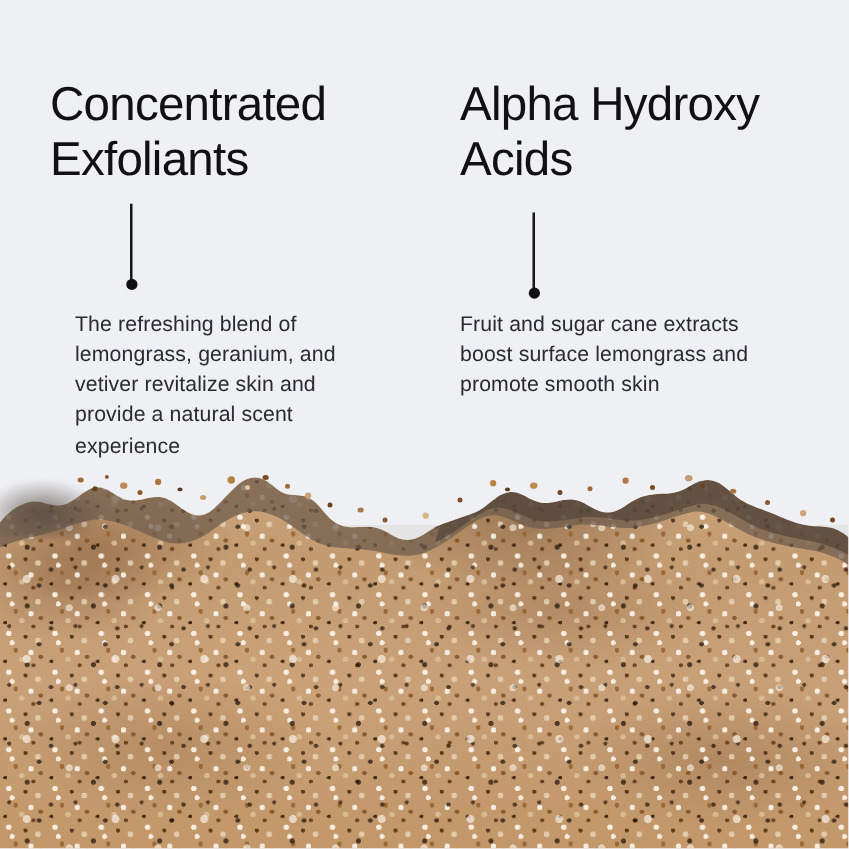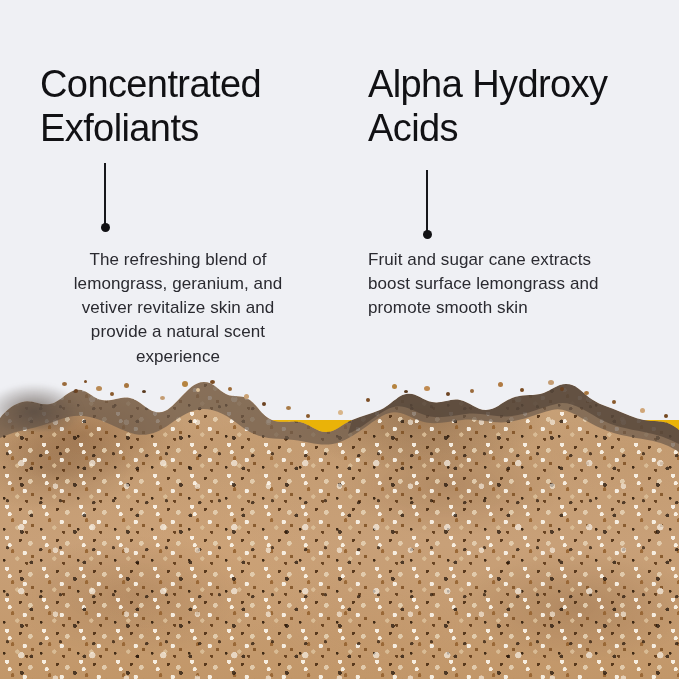--- a/index.html
+++ b/index.html
@@ -6,21 +6,21 @@
   html, body {
     margin: 0;
     padding: 0;
     background: #ffffff;
   }
   #stage {
     position: relative;
     width: 679px;
     height: 679px;
     overflow: hidden;
-    background: #eab308;
+    background: #e5e5e5;
     font-family: "Liberation Sans", sans-serif;
     -webkit-font-smoothing: antialiased;
   }
 
   
   .panel-bg {
     position: absolute;
     left: 0; top: 0;
     width: 679px;
     height: 420px;
@@ -82,21 +82,21 @@
     position: absolute;
     margin: 0;
     font-family: "Liberation Sans", sans-serif;
     font-size: 17px;
     font-weight: 400;
     line-height: 1.42;
     letter-spacing: 0.1px;
     color: #2a2a30;
     white-space: pre-line;
   }
-  .col-left  .body-copy { left: 4px; top: 248px; width: 268px; text-align: center; }
+  .col-left  .body-copy { left: 20px; top: 248px; width: 268px; }
   .col-right .body-copy { left: 0px; top: 248px; width: 280px; }
 
   
   .scrub {
     position: absolute;
     left: 0;
     top: 380px;
     width: 679px;
     height: 299px;
     overflow: hidden;

